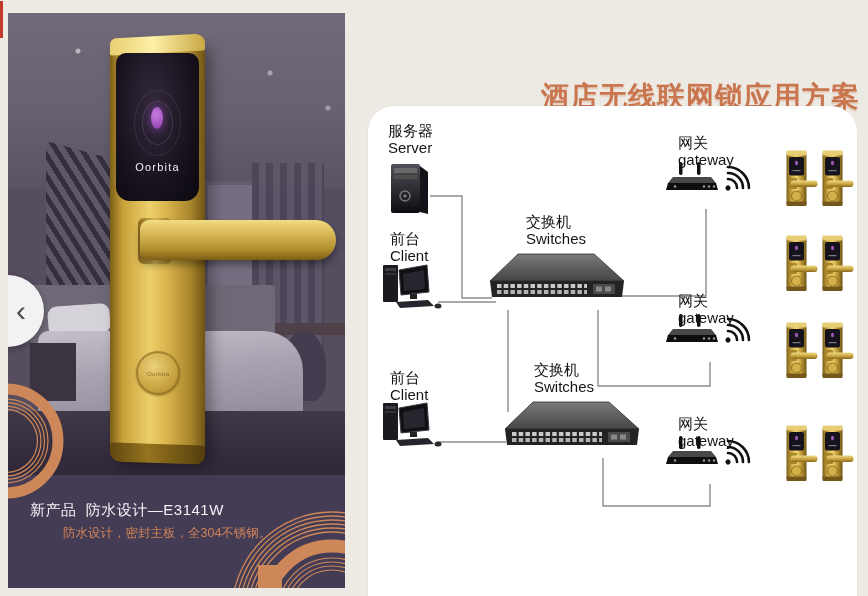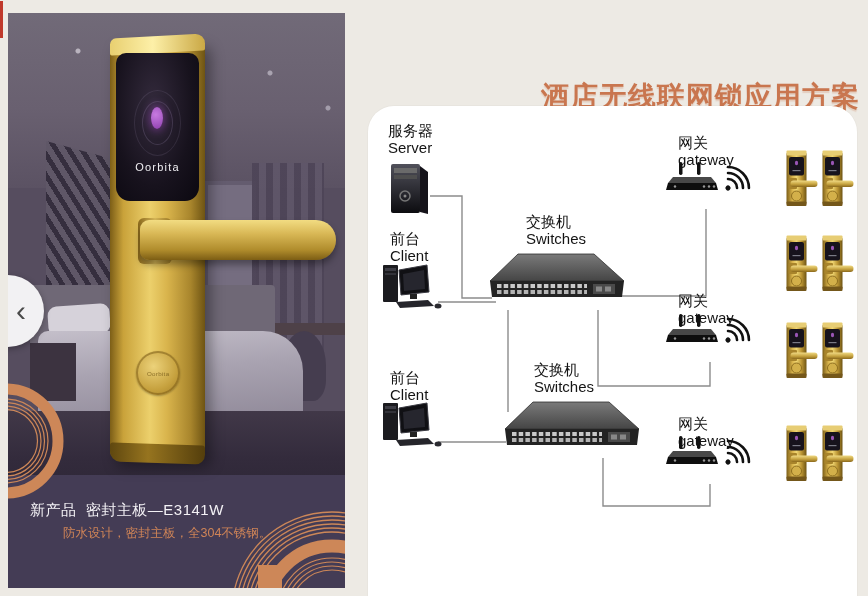--- a/index.html
+++ b/index.html
@@ -227,21 +227,21 @@
     <div class="abs lp-handle"></div>
     <div class="abs lp-bottom-bevel"></div>
     <div class="abs lp-disc">
       <span>Oorbita</span>
     </div>
 
     <div class="abs nav-circle">
       <span>‹</span>
     </div>
 
-    <div class="abs cap1">新产品  密封主板—E3141W</div>
+    <div class="abs cap1">新产品  防水设计—E3141W</div>
     <div class="abs cap2">防水设计，密封主板，全304不锈钢。</div>
   </section>
 
   <h1 class="abs diagram-title">酒店无线联网锁应用方案</h1>
 
   <div class="abs diagram-box">
 
     <svg class="abs wires" viewBox="0 0 489 416">
       <g fill="none" stroke="#8c8c8c" stroke-width="1.4">
         <path d="M62,84 H94 V186 H124"></path>

